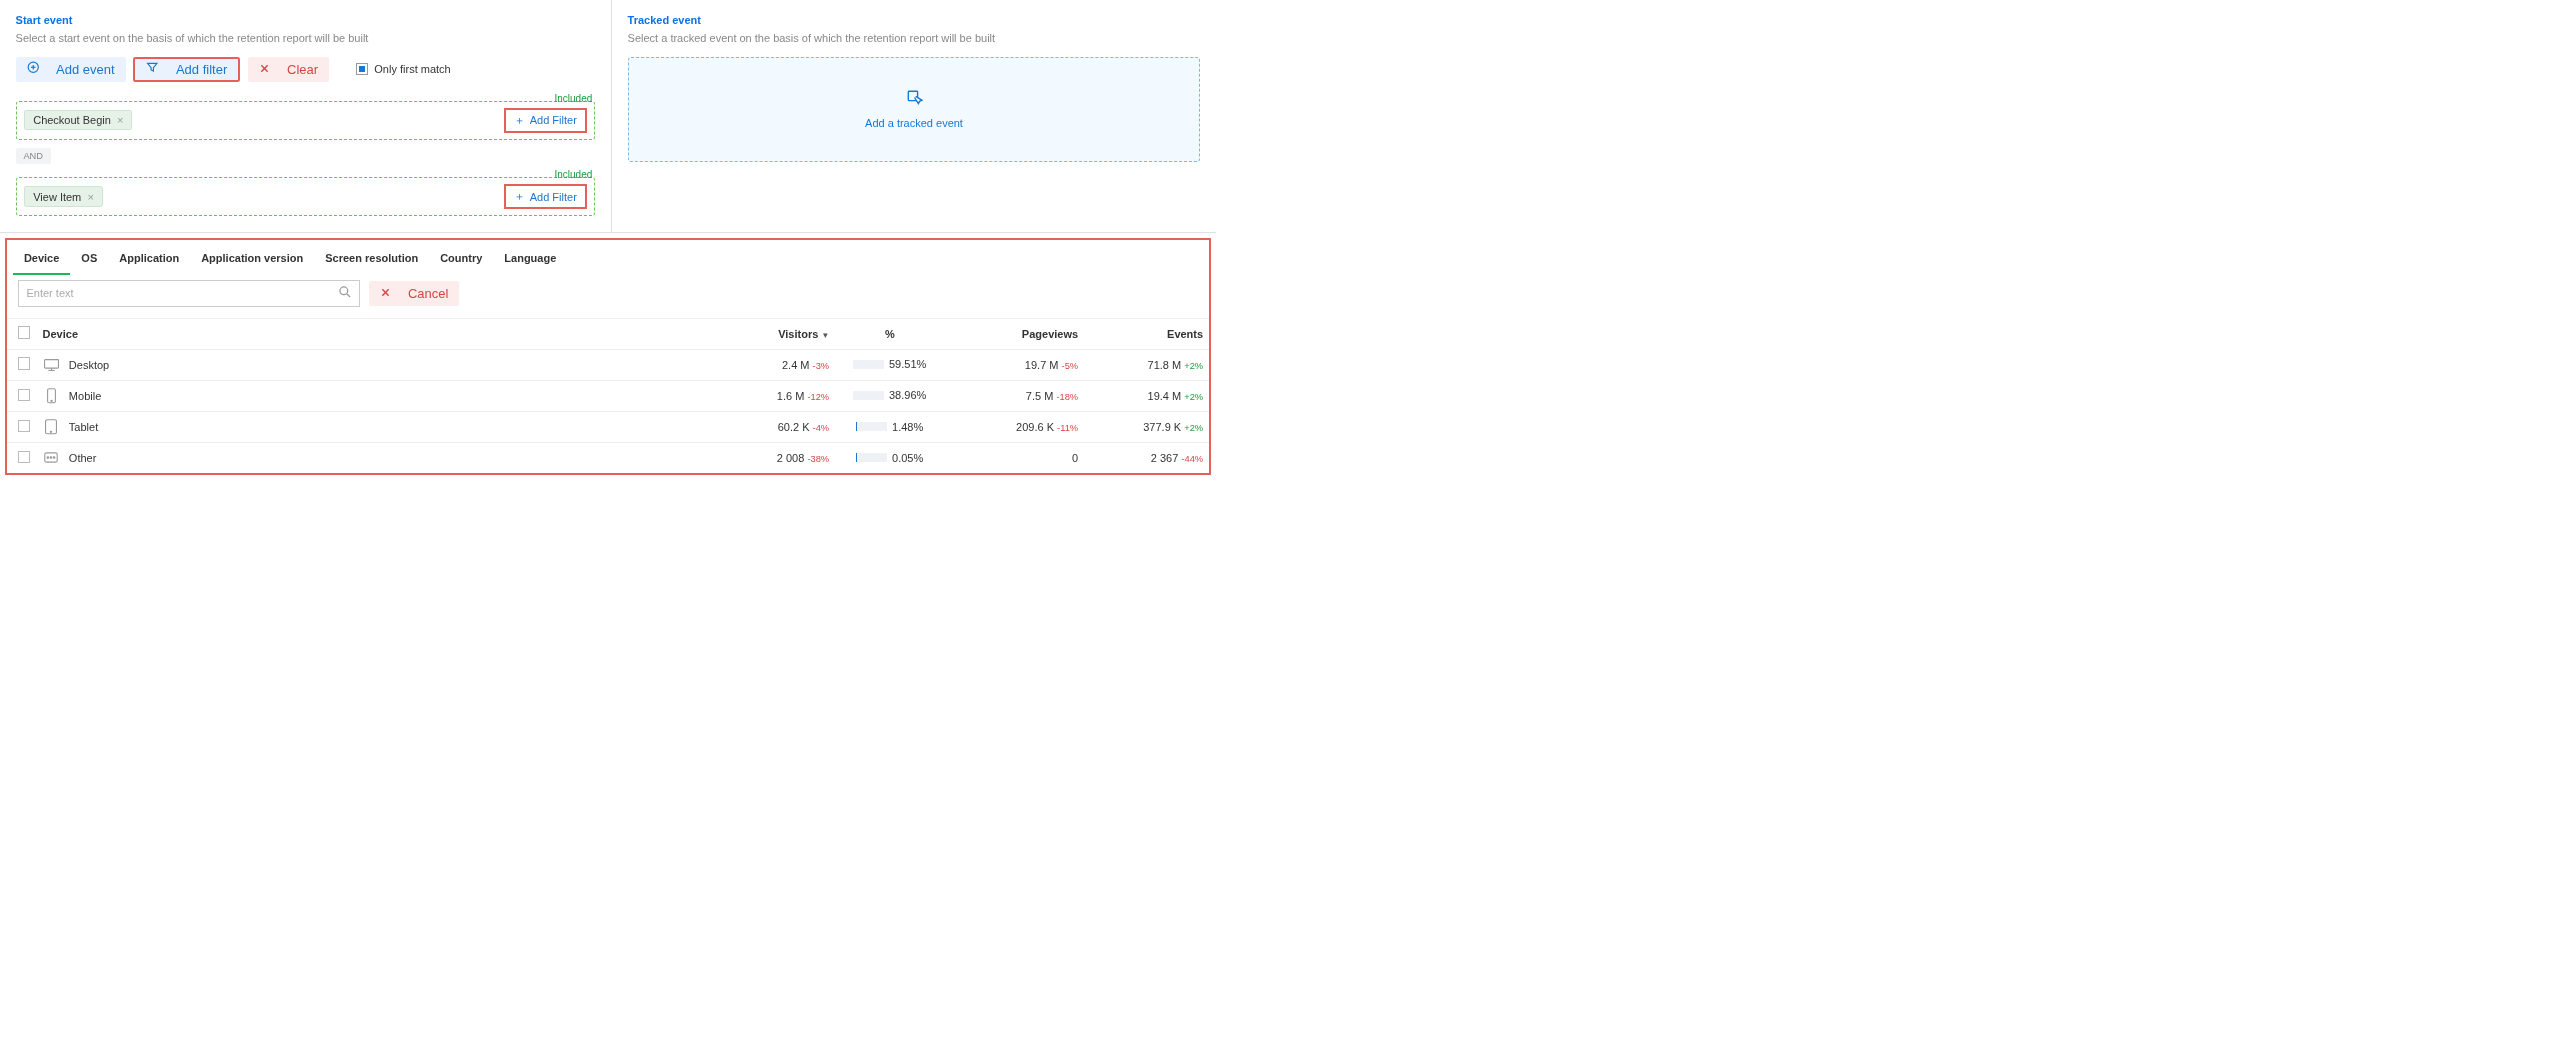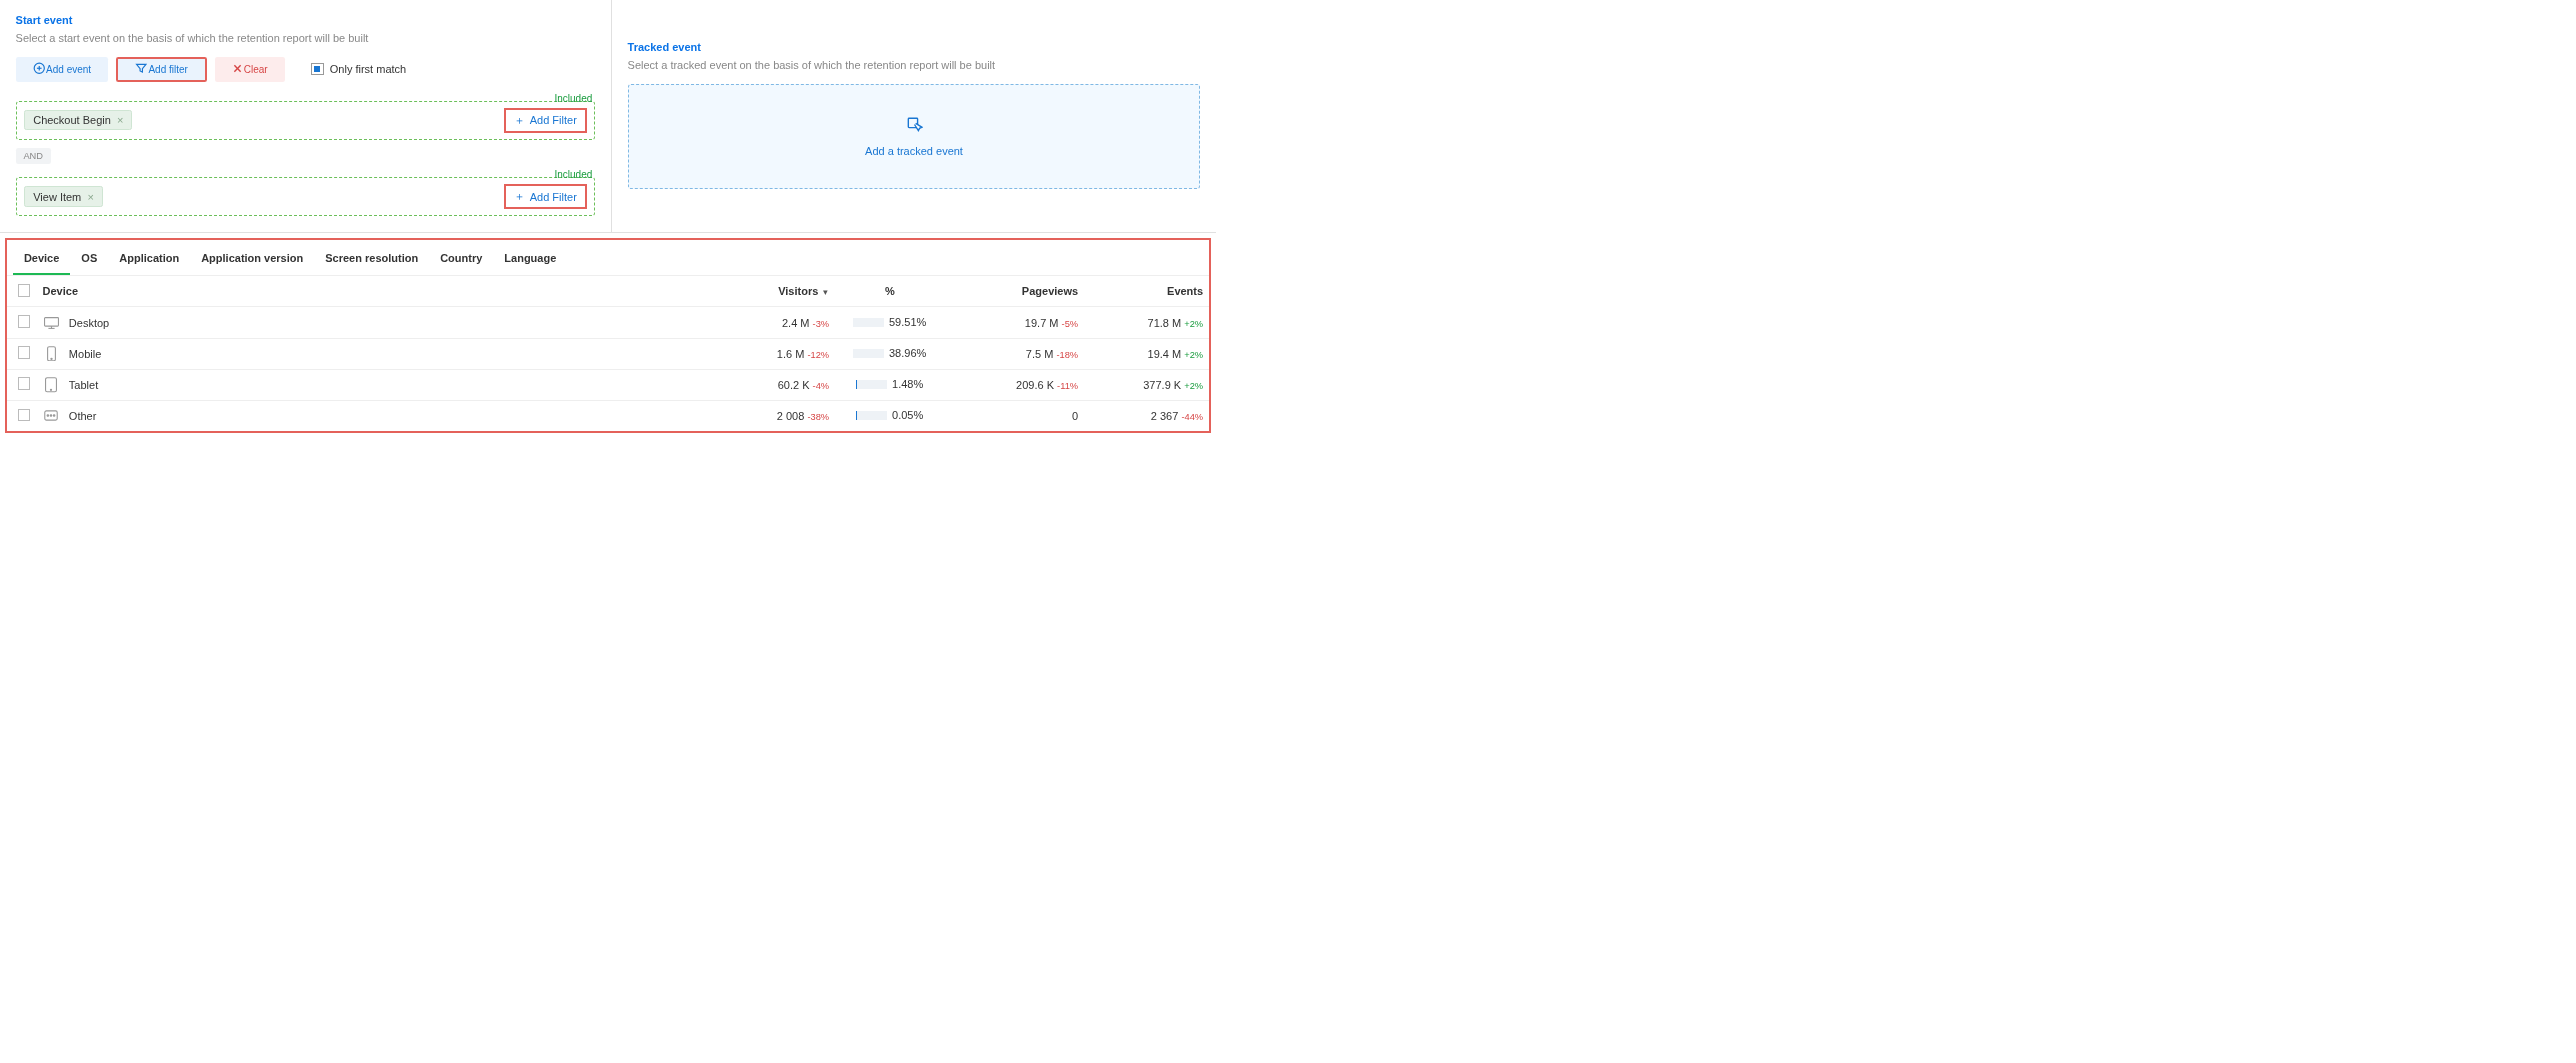--- a/index.html
+++ b/index.html
@@ -3,27 +3,27 @@
 <meta charset="utf-8">
 <style>
   * { box-sizing: border-box; margin: 0; padding: 0; }
   body {
     font-family: -apple-system, BlinkMacSystemFont, "Segoe UI", Arial, sans-serif;
     font-size: 11px;
     color: #333;
     background: #fff;
   }
   .outer { width: 1216px; }
-  .top-panels { display: flex; border-bottom: 0.8px solid #e0e0e0; align-items: center; }
+  .top-panels { display: flex; border-bottom: 0.8px solid #e0e0e0; }
   .panel-left { width: 612px; padding: 14px 15.6px 15.6px 15.6px; border-right: 0.8px solid #e0e0e0; }
   .panel-right { flex: 1; padding: 14px 15.6px 15.6px 15.6px; }
   .panel-title { color: #0a73e7; font-weight: 600; font-size: 11px; margin-bottom: 6.2px; }
   .panel-desc { color: #888; font-size: 11px; margin-bottom: 12.5px; }
   .top-actions { display: flex; align-items: center; gap: 7.8px; margin-bottom: 11px; }
-  .btn { display: inline-flex; align-items: center; gap: 1px; height: 25px; padding: 0 17px; font-size: 10px; border: none; background: transparent; cursor: pointer; border-radius: 2.3px; }
+  .btn { display: inline-flex; align-items: center; gap: 17px; height: 25px; padding: 0 11px; font-size: 13px; border: none; background: transparent; cursor: pointer; border-radius: 2.3px; }
   .btn-blue-soft { background: #eaf3fd; color: #1976d2; }
   .btn-red-soft { background: #fdecec; color: #d64545; }
   .highlight-red { border: 2.3px solid #e4615a; }
   .checkbox-sq { width: 12.5px; height: 12.5px; border: 0.8px solid #999; display: inline-flex; align-items: center; justify-content: center; background: #fff; }
   .checkbox-sq.checked::after { content: ""; width: 6.2px; height: 6.2px; background: #1976d2; }
   .only-first { display: inline-flex; align-items: center; gap: 6.2px; margin-left: 4.7px; padding-left: 14px; }
 
   .included-label { text-align: right; color: #1a9c3f; font-size: 10px; margin-bottom: -3.1px; padding-right: 3.1px; }
   .dashed-green-box { border: 0.8px dashed #6bbf59; border-radius: 3.1px; padding: 6.2px 7.8px; display: flex; align-items: center; justify-content: space-between; }
   .event-chip { background: #e6f1e8; border: 0.8px solid #cfe5d3; padding: 3.1px 7.8px; border-radius: 2.3px; display: inline-flex; align-items: center; gap: 6.2px; font-size: 11px; }
@@ -165,20 +165,40 @@
     <div class="sub-tabs">
       <div class="sub-tab active">Device</div>
       <div class="sub-tab">OS</div>
       <div class="sub-tab">Application</div>
       <div class="sub-tab">Application version</div>
       <div class="sub-tab">Screen resolution</div>
       <div class="sub-tab">Country</div>
       <div class="sub-tab">Language</div>
     </div>
 
+    <div class="filter-row">
+      <div class="search-wrap">
+        <input class="search-input" placeholder="Enter text" style="">
+        <span class="search-icon">
+          <svg width="14" height="14" viewBox="0 0 18 18" fill="none" stroke="currentColor" stroke-width="1.6">
+              <circle cx="7.5" cy="7.5" r="5"></circle>
+              <line x1="11.5" y1="11.5" x2="15.5" y2="15.5"></line>
+            </svg>
+        </span>
+      </div>
+      <button class="btn btn-red-soft">
+        <span>
+          <svg width="11" height="11" viewBox="0 0 14 14" stroke="currentColor" stroke-width="1.8">
+              <line x1="3" y1="3" x2="11" y2="11"></line>
+              <line x1="11" y1="3" x2="3" y2="11"></line>
+            </svg>
+        </span>
+        <span>Cancel</span>
+      </button>
+    </div>
 
     <table class="table">
       <thead>
         <tr>
           <th class="col-chk"><span class="chkbox"></span></th>
           <th class="col-device">Device</th>
           <th class="col-vis right">
             <span>Visitors</span><span class="sort-ind">▼</span>
           </th>
           <th class="col-pct center">%</th>

